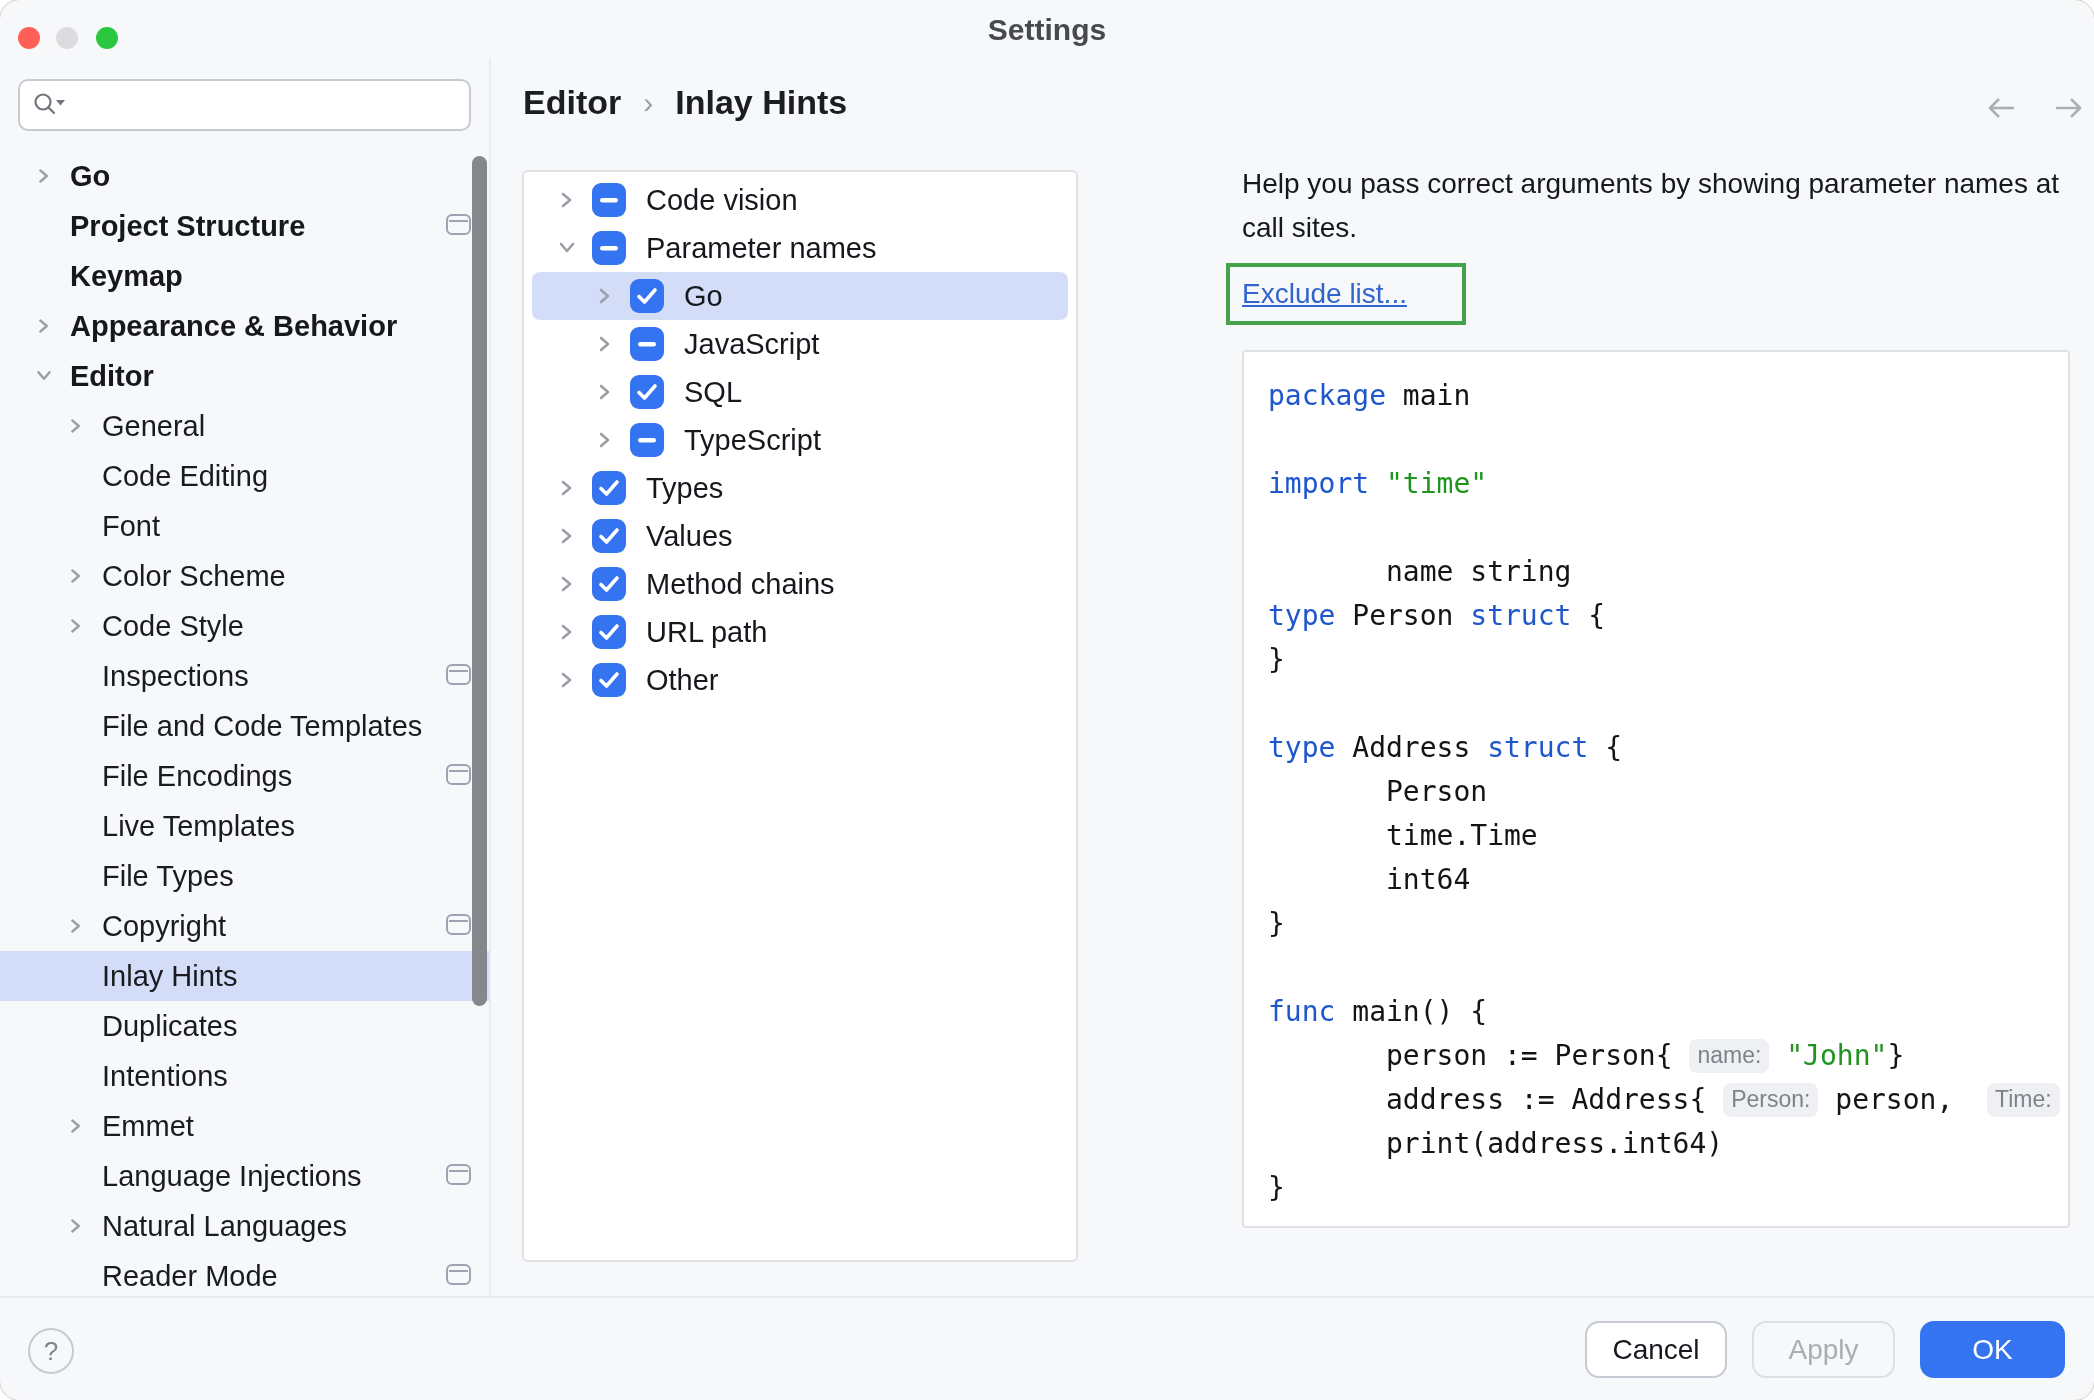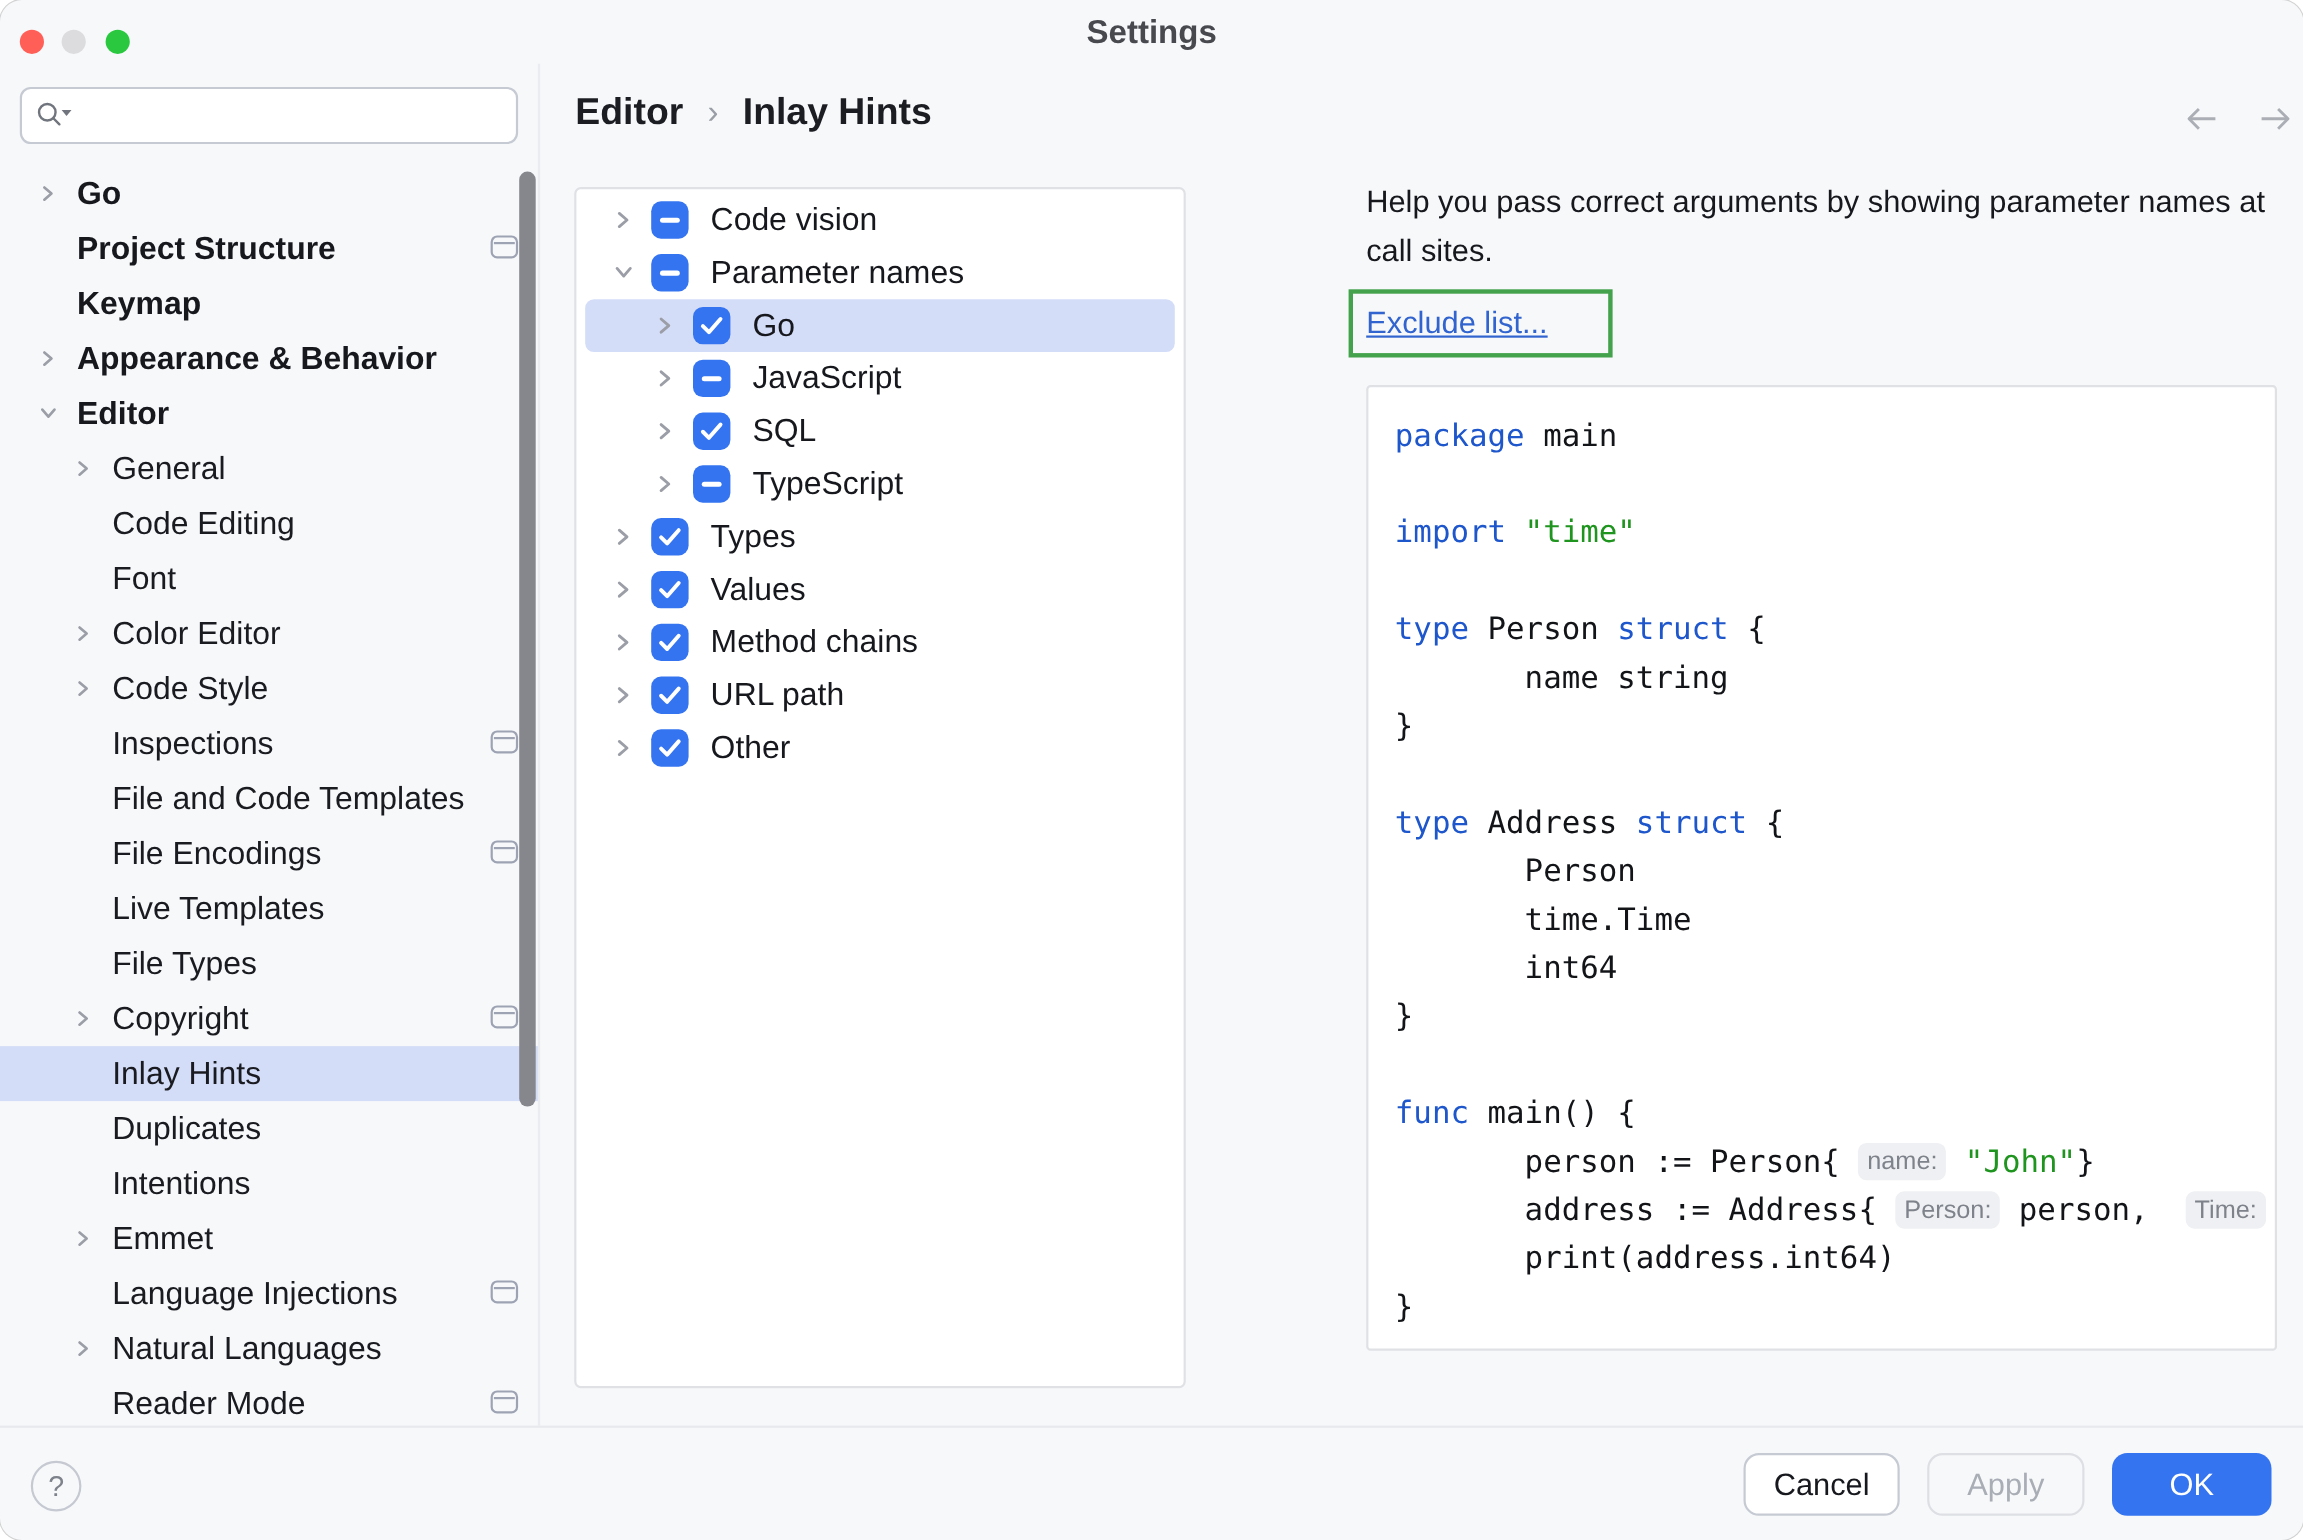--- a/index.html
+++ b/index.html
@@ -144,21 +144,21 @@
         <span class="slbl">Code Editing</span>
       </div>
       <div class="side-row lvl1">
         <svg class="chev" viewBox="0 0 26 26"></svg>
         <span class="slbl">Font</span>
       </div>
       <div class="side-row lvl1">
         <svg class="chev" viewBox="0 0 26 26">
           <polyline points="9,7 16,13 9,19" fill="none" stroke="#9B9EA6" stroke-width="2.6" stroke-linecap="round" stroke-linejoin="round"></polyline>
         </svg>
-        <span class="slbl">Color Editor</span>
+        <span class="slbl">Color Scheme</span>
       </div>
       <div class="side-row lvl1">
         <svg class="chev" viewBox="0 0 26 26">
           <polyline points="9,7 16,13 9,19" fill="none" stroke="#9B9EA6" stroke-width="2.6" stroke-linecap="round" stroke-linejoin="round"></polyline>
         </svg>
         <span class="slbl">Code Style</span>
       </div>
       <div class="side-row lvl1">
         <svg class="chev" viewBox="0 0 26 26"></svg>
         <span class="slbl">Inspections</span>
@@ -352,22 +352,22 @@
 
   <div class="exclude-box">
     <span class="exclude-link">Exclude list...</span>
   </div>
 
   <div class="code-panel" id="code-panel">
       <div class="code-line"><span class="t-k">package</span><span class="t-p"> main</span></div>
       <div class="code-line"></div>
       <div class="code-line"><span class="t-k">import</span><span class="t-p"> </span><span class="t-s">"time"</span></div>
       <div class="code-line"></div>
+      <div class="code-line"><span class="t-p">       name string</span></div>
       <div class="code-line"><span class="t-k">type</span><span class="t-p"> Person </span><span class="t-k">struct</span><span class="t-p"> {</span></div>
-      <div class="code-line"><span class="t-p">       name string</span></div>
       <div class="code-line"><span class="t-p">}</span></div>
       <div class="code-line"></div>
       <div class="code-line"><span class="t-k">type</span><span class="t-p"> Address </span><span class="t-k">struct</span><span class="t-p"> {</span></div>
       <div class="code-line"><span class="t-p">       Person</span></div>
       <div class="code-line"><span class="t-p">       time.Time</span></div>
       <div class="code-line"><span class="t-p">       int64</span></div>
       <div class="code-line"><span class="t-p">}</span></div>
       <div class="code-line"></div>
       <div class="code-line"><span class="t-k">func</span><span class="t-p"> main() {</span></div>
       <div class="code-line"><span class="t-p">       person := Person{ </span><span class="hint">name:</span><span class="t-p"> </span><span class="t-s">"John"</span><span class="t-p">}</span></div>

